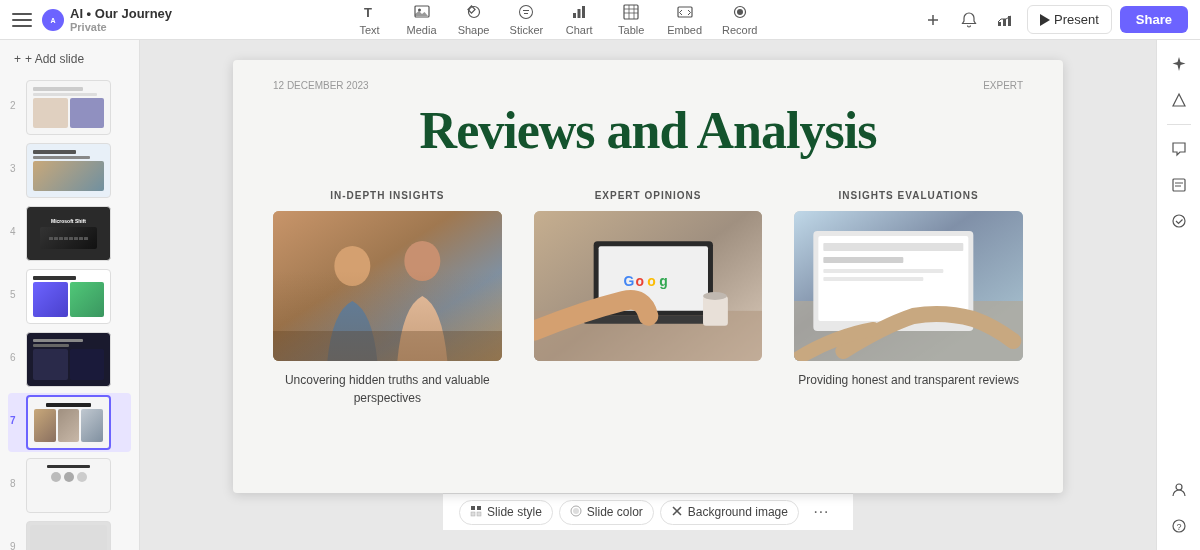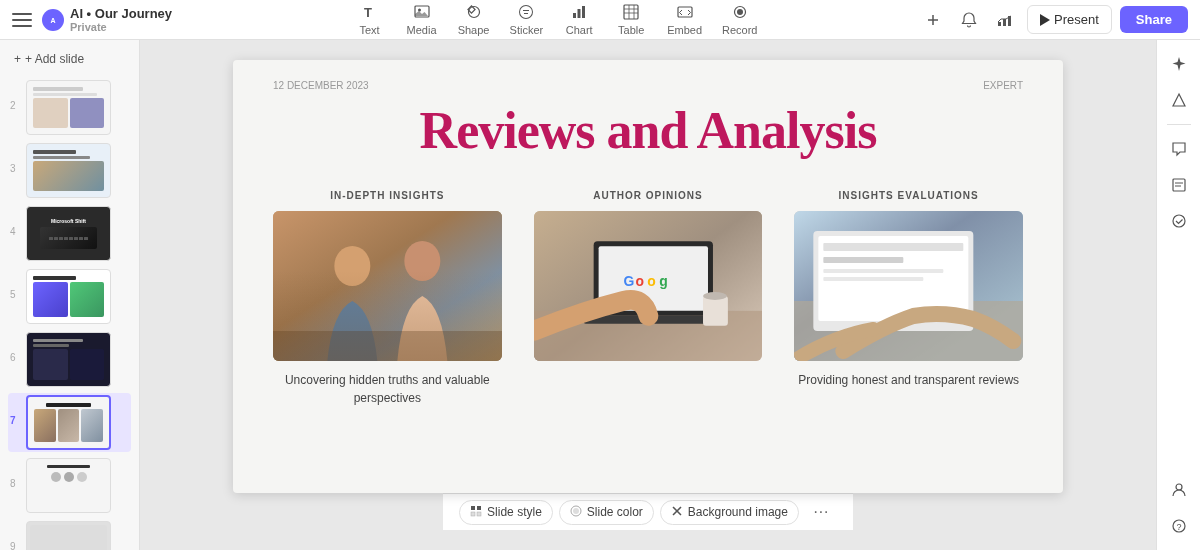--- a/index.html
+++ b/index.html
@@ -231,21 +231,21 @@
       justify-content: space-between;
       font-size: 10px;
       color: #999;
       margin-bottom: 10px;
     }
 
     .slide-title {
       font-size: 52px;
       font-weight: 900;
       text-align: center;
-      color: #be185d;
+      color: #14532d;
       font-family: Georgia, serif;
       margin-bottom: 30px;
       letter-spacing: -1px;
     }
 
     .columns {
       display: grid;
       grid-template-columns: 1fr 1fr 1fr;
       gap: 32px;
     }
@@ -678,21 +678,21 @@
                 <ellipse cx="150" cy="50" rx="18" ry="20" fill="#c89070"></ellipse>
                 <path d="M125 150 Q130 95 150 85 Q170 95 175 150Z" fill="#e8c0a0"></path>
                 <rect x="0" y="120" width="230" height="30" fill="rgba(80,50,20,0.3)"></rect>
               </svg>
             </div>
           </div>
           <div class="col-desc">Uncovering hidden truths and valuable perspectives</div>
         </div>
 
         <div class="column">
-          <div class="col-label">AUTHOR OPINIONS</div>
+          <div class="col-label">EXPERT OPINIONS</div>
           <div class="col-image">
             <div class="img-laptop">
               <svg width="100%" height="100%" viewBox="0 0 230 170" preserveAspectRatio="xMidYMid slice">
                 <defs>
                   <linearGradient id="bg2" x1="0" y1="0" x2="1" y2="1">
                     <stop offset="0%" stop-color="#c8b090"></stop>
                     <stop offset="50%" stop-color="#a09080"></stop>
                     <stop offset="100%" stop-color="#e0d0c0"></stop>
                   </linearGradient>
                 </defs>

